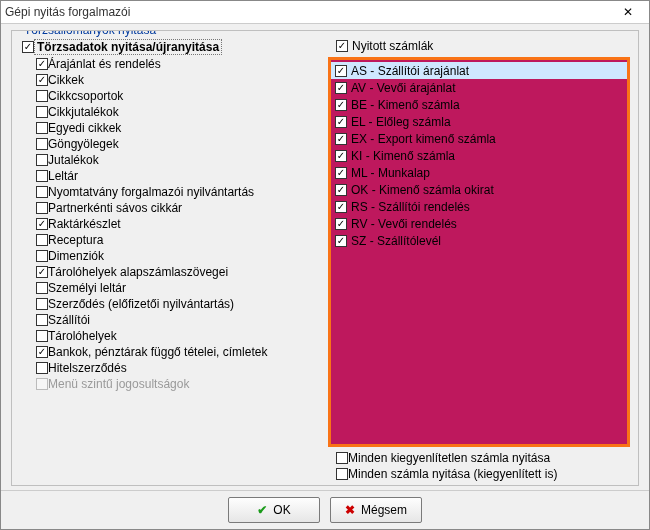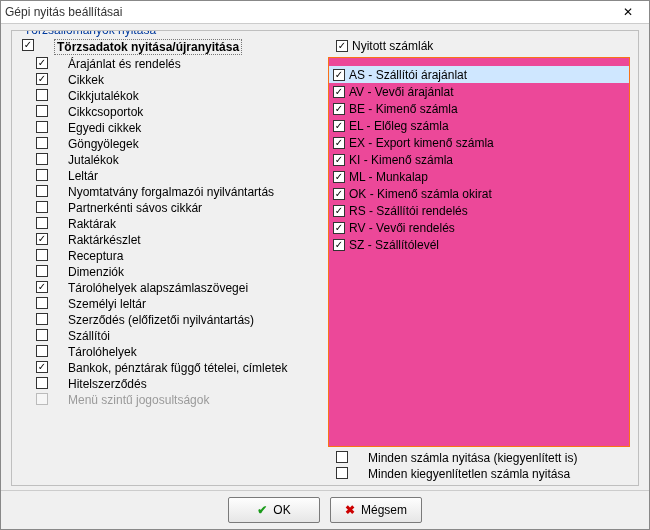--- a/index.html
+++ b/index.html
@@ -8,41 +8,41 @@
 .titlebar .title{flex:1;font-size:12px;color:#333}
 .titlebar .close{width:34px;height:20px;display:flex;align-items:center;justify-content:center;cursor:pointer}
 .body{flex:1;display:flex;flex-direction:column;overflow:hidden}
 .group{position:relative;margin:6px 10px 4px 10px;border:1px solid #bfbfbf;flex:1;display:flex;flex-direction:row;padding:8px 8px 4px 8px;overflow:hidden}
 .group > .legend{position:absolute;top:-8px;left:8px;background:#f0f0f0;padding:0 4px;font-size:12px;color:#003a9e}
 .col-left{width:50%;display:flex;flex-direction:column;overflow:hidden;padding-right:6px}
 .col-right{width:50%;display:flex;flex-direction:column;overflow:hidden}
 .master-row{display:flex;align-items:center;margin-bottom:2px;margin-left:2px}
 .master-row .dotted-label{border:1px dotted #777;padding:0 2px;font-size:12px;font-weight:bold}
 .list{margin-left:16px;display:flex;flex-direction:column;gap:2px;overflow:auto}
-.cb-row{display:flex;align-items:flex-start;gap:20px;white-space:nowrap}
+.cb-row{display:flex;align-items:center;gap:0;white-space:nowrap}
 .cb{width:12px;height:12px;border:1px solid #333;box-sizing:border-box;display:inline-flex;align-items:center;justify-content:center;font-size:10px;line-height:10px;background:#fff}
 .cb.checked::before{content:"✓";color:#000}
 .disabled{color:#9a9a9a}
 .disabled .cb{border-color:#bbb;background:#f6f6f6}
 .right-header{display:flex;align-items:center;gap:4px;margin:0 0 4px 8px}
-.listbox{flex:1;border:1px solid #f97316;background:#ec4899;overflow:auto;padding:8px 0}
+.listbox{flex:1;border:3px solid #f97316;background:#be185d;overflow:auto;padding:2px 0}
 .listbox .item{display:flex;align-items:center;gap:4px;padding:0 4px;height:17px}
 .listbox .item.sel{background:#cfe7ff}
 .bottom-checks{margin:4px 0 0 8px;display:flex;flex-direction:column;gap:2px}
 .btnbar{display:flex;justify-content:center;gap:10px;padding:6px 0;border-top:1px solid #ccc;background:#f0f0f0}
 .btn{min-width:90px;height:24px;border:1px solid #7a7a7a;background:linear-gradient(#fefefe,#e6e6e6);display:flex;align-items:center;justify-content:center;gap:6px;cursor:pointer;font-size:12px;border-radius:2px}
 .ok-mark{color:#1a9b1a;font-weight:bold}
 .cancel-mark{color:#c00;font-weight:bold}
 </style>
 </head>
 <body>
 
 <div class="window">
   <div class="titlebar">
-    <span class="title">Gépi nyitás beállításai</span>
+    <span class="title">Gépi nyitás forgalmazói</span>
     <div class="close">
       <span>✕</span>
     </div>
   </div>
 
   <div class="body">
     <div class="group">
       <span class="legend">Törzsállományok nyitása</span>
 
       <div class="col-left">
@@ -54,28 +54,28 @@
             <div class="cb-row">
               <span class="cb checked"></span>
               <span>Árajánlat és rendelés</span>
             </div>
             <div class="cb-row">
               <span class="cb checked"></span>
               <span>Cikkek</span>
             </div>
             <div class="cb-row">
               <span class="cb"></span>
+              <span>Cikkcsoportok</span>
+            </div>
+            <div class="cb-row">
+              <span class="cb"></span>
               <span>Cikkjutalékok</span>
             </div>
             <div class="cb-row">
               <span class="cb"></span>
-              <span>Cikkcsoportok</span>
-            </div>
-            <div class="cb-row">
-              <span class="cb"></span>
               <span>Egyedi cikkek</span>
             </div>
             <div class="cb-row">
               <span class="cb"></span>
               <span>Göngyölegek</span>
             </div>
             <div class="cb-row">
               <span class="cb"></span>
               <span>Jutalékok</span>
             </div>
@@ -83,24 +83,20 @@
               <span class="cb"></span>
               <span>Leltár</span>
             </div>
             <div class="cb-row">
               <span class="cb"></span>
               <span>Nyomtatvány forgalmazói nyilvántartás</span>
             </div>
             <div class="cb-row">
               <span class="cb"></span>
               <span>Partnerkénti sávos cikkár</span>
-            </div>
-            <div class="cb-row">
-              <span class="cb"></span>
-              <span>Raktárak</span>
             </div>
             <div class="cb-row">
               <span class="cb checked"></span>
               <span>Raktárkészlet</span>
             </div>
             <div class="cb-row">
               <span class="cb"></span>
               <span>Receptura</span>
             </div>
             <div class="cb-row">
@@ -189,25 +185,25 @@
               <span>RV - Vevői rendelés</span>
             </div>
             <div class="item">
               <span class="cb checked"></span>
               <span>SZ - Szállítólevél</span>
             </div>
           </div>
         <div class="bottom-checks" id="bottom-checks">
             <div class="cb-row">
               <span class="cb"></span>
+              <span>Minden kiegyenlítetlen számla nyitása</span>
+            </div>
+            <div class="cb-row">
+              <span class="cb"></span>
               <span>Minden számla nyitása (kiegyenlített is)</span>
-            </div>
-            <div class="cb-row">
-              <span class="cb"></span>
-              <span>Minden kiegyenlítetlen számla nyitása</span>
             </div>
           </div>
       </div>
     </div>
 
     <div class="btnbar">
       <div class="btn">
         <span class="ok-mark">✔</span>
         <span>OK</span>
       </div>

